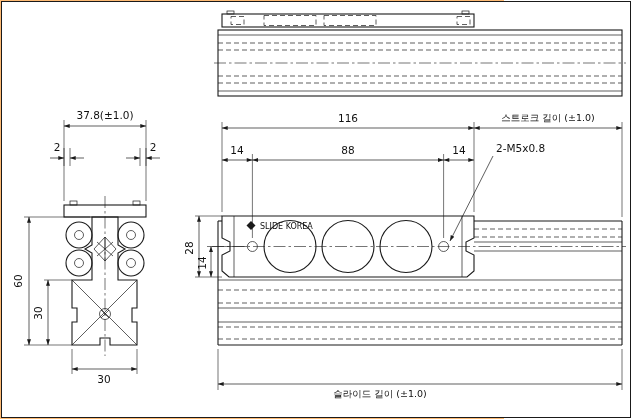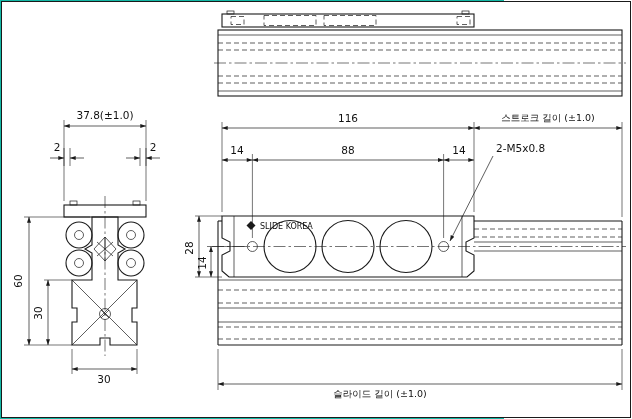--- a/index.html
+++ b/index.html
@@ -1,17 +1,17 @@
 <!DOCTYPE html>
 <html><head>
 <meta charset="utf-8">
 <style>
   html,body { margin:0; padding:0; background:#fff; }
   .sheet {
-    width:504px; height:419px; position:relative; background:#14b8a6;
+    width:504px; height:419px; position:relative; background:#fdba74;
     font-family:"DejaVu Sans", sans-serif;
   }
   svg { display:block; }
   .ol  { fill:none; stroke:#1a1a1a; stroke-width:1.1; stroke-linejoin:miter; }
   .tn  { fill:none; stroke:#1a1a1a; stroke-width:0.7; }
   .dash{ stroke-dasharray:5 3; }
   .dd  { fill:none; stroke:#1a1a1a; stroke-width:0.6; stroke-dasharray:12 3 2.5 3; }
   .dim { stroke:#1a1a1a; stroke-width:0.7; fill:none; }
   .ext { stroke:#1a1a1a; stroke-width:0.6; fill:none; }
   text { font-family:"DejaVu Sans", sans-serif; fill:#111; }

